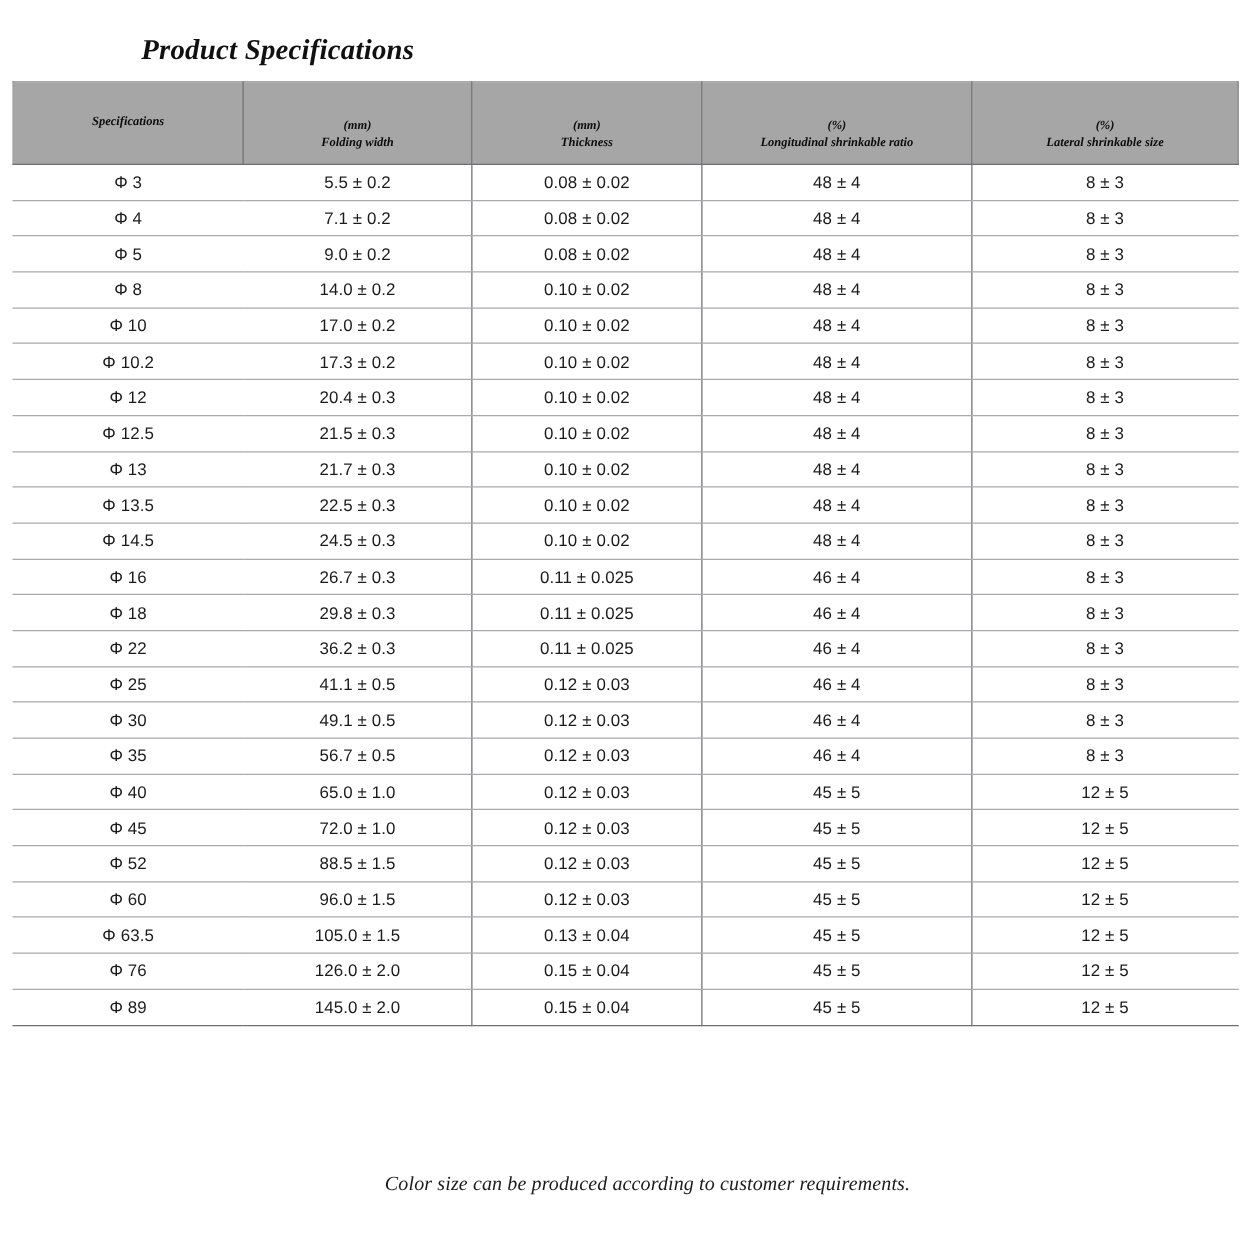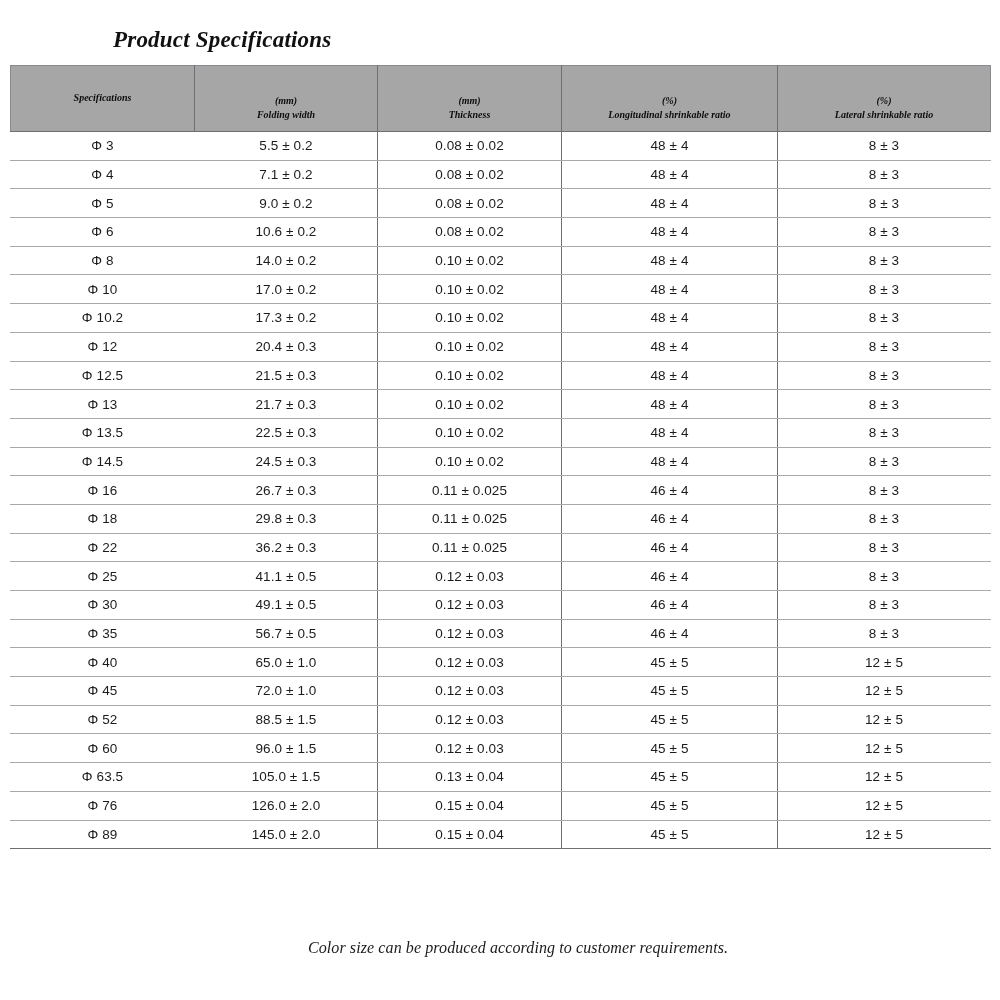--- a/index.html
+++ b/index.html
@@ -158,21 +158,21 @@
           <th>
             <span class="unit">(mm)</span>
             <span class="hname">Thickness</span>
           </th>
           <th>
             <span class="unit">(%)</span>
             <span class="hname">Longitudinal shrinkable ratio</span>
           </th>
           <th>
             <span class="unit">(%)</span>
-            <span class="hname">Lateral shrinkable ratio</span>
+            <span class="hname">Lateral shrinkable size</span>
           </th>
         </tr>
       </thead>
       <tbody id="spec-body">
           <tr>
             <td class="col-spec">Φ 3</td>
             <td class="col-fold">5.5 ± 0.2</td>
             <td class="col-thick">0.08 ± 0.02</td>
             <td class="col-long">48 ± 4</td>
             <td class="col-lat">8 ± 3</td>
@@ -185,27 +185,20 @@
             <td class="col-lat">8 ± 3</td>
           </tr>
           <tr>
             <td class="col-spec">Φ 5</td>
             <td class="col-fold">9.0 ± 0.2</td>
             <td class="col-thick">0.08 ± 0.02</td>
             <td class="col-long">48 ± 4</td>
             <td class="col-lat">8 ± 3</td>
           </tr>
           <tr>
-            <td class="col-spec">Φ 6</td>
-            <td class="col-fold">10.6 ± 0.2</td>
-            <td class="col-thick">0.08 ± 0.02</td>
-            <td class="col-long">48 ± 4</td>
-            <td class="col-lat">8 ± 3</td>
-          </tr>
-          <tr>
             <td class="col-spec">Φ 8</td>
             <td class="col-fold">14.0 ± 0.2</td>
             <td class="col-thick">0.10 ± 0.02</td>
             <td class="col-long">48 ± 4</td>
             <td class="col-lat">8 ± 3</td>
           </tr>
           <tr>
             <td class="col-spec">Φ 10</td>
             <td class="col-fold">17.0 ± 0.2</td>
             <td class="col-thick">0.10 ± 0.02</td>

